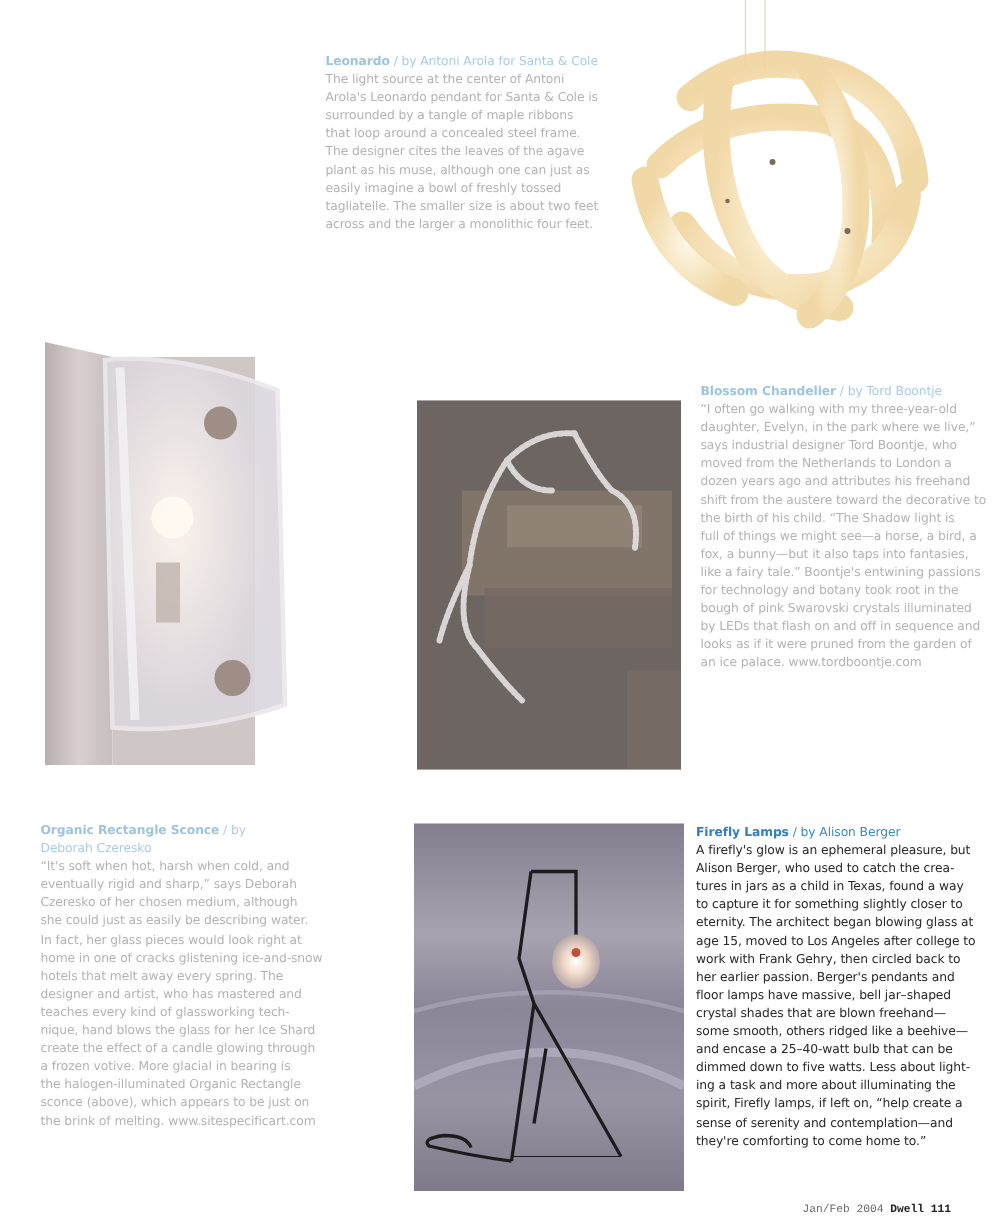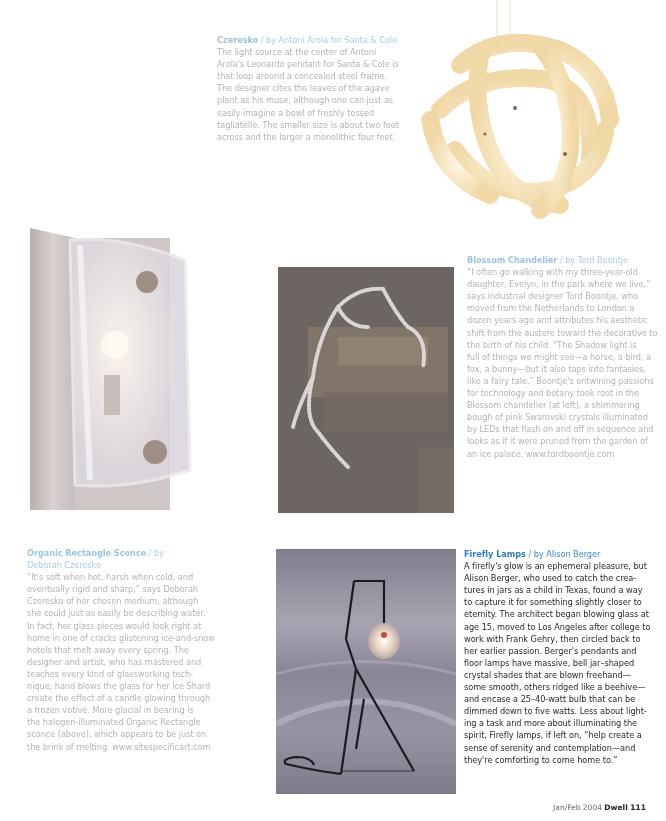--- a/index.html
+++ b/index.html
@@ -19,31 +19,32 @@
 
     
     #leonardo-photo { left: 420px; top: 0; width: 246px; height: 230px; }
     
     #sconce-photo { left: 20px; top: 220px; width: 220px; height: 300px; }
     
     #blossom-photo { left: 278px; top: 267px; width: 176px; height: 246px; background: #6d6764; }
     
     #firefly-photo { left: 276px; top: 549px; width: 180px; height: 245px; background: #8d8a99; }
 
-    .footer { position: absolute; right: 20px; top: 803px; font-size: 7.5px; color: #6a6a6a; white-space: nowrap; }
+    .footer { position: absolute; right: 32px; top: 803px; font-size: 7.5px; color: #6a6a6a; white-space: nowrap; font-family: Liberation Mono, monospace; }
     .footer b { color: #222; }
   </style>
 </head>
 <body>
 
 <div class="block faded" style="left:217px; top:34px; width:205px;">
-  <div><span class="title">Czeresko</span><span class="byline"> / by Antoni Arola for Santa &amp; Cole</span></div>
+  <div><span class="title">Leonardo</span><span class="byline"> / by Antoni Arola for Santa &amp; Cole</span></div>
   <div class="body">
       <p>The light source at the center of Antoni</p>
       <p>Arola's Leonardo pendant for Santa &amp; Cole is</p>
+      <p>surrounded by a tangle of maple ribbons</p>
       <p>that loop around a concealed steel frame.</p>
       <p>The designer cites the leaves of the agave</p>
       <p>plant as his muse, although one can just as</p>
       <p>easily imagine a bowl of freshly tossed</p>
       <p>tagliatelle. The smaller size is about two feet</p>
       <p>across and the larger a monolithic four feet.</p>
     </div>
 </div>
 
 <div class="photo" id="leonardo-photo">
@@ -111,28 +112,27 @@
   </svg>
 </div>
 
 <div class="block faded" style="left:467px; top:254px; width:200px;">
   <div><span class="title">Blossom Chandelier</span><span class="byline"> / by Tord Boontje</span></div>
   <div class="body">
       <p>“I often go walking with my three-year-old</p>
       <p>daughter, Evelyn, in the park where we live,”</p>
       <p>says industrial designer Tord Boontje, who</p>
       <p>moved from the Netherlands to London a</p>
-      <p>dozen years ago and attributes his aesthetic</p>
+      <p>dozen years ago and attributes his freehand</p>
       <p>shift from the austere toward the decorative to</p>
       <p>the birth of his child. “The Shadow light is</p>
       <p>full of things we might see—a horse, a bird, a</p>
       <p>fox, a bunny—but it also taps into fantasies,</p>
       <p>like a fairy tale.” Boontje's entwining passions</p>
       <p>for technology and botany took root in the</p>
-      <p>Blossom chandelier (at left), a shimmering</p>
       <p>bough of pink Swarovski crystals illuminated</p>
       <p>by LEDs that flash on and off in sequence and</p>
       <p>looks as if it were pruned from the garden of</p>
       <p>an ice palace. www.tordboontje.com</p>
     </div>
 </div>
 
 <div class="block faded" style="left:27px; top:547px; width:210px;">
   <div><span class="title">Organic Rectangle Sconce</span><span class="byline"> / by</span></div>
   <div class="byline">Deborah Czeresko</div>

